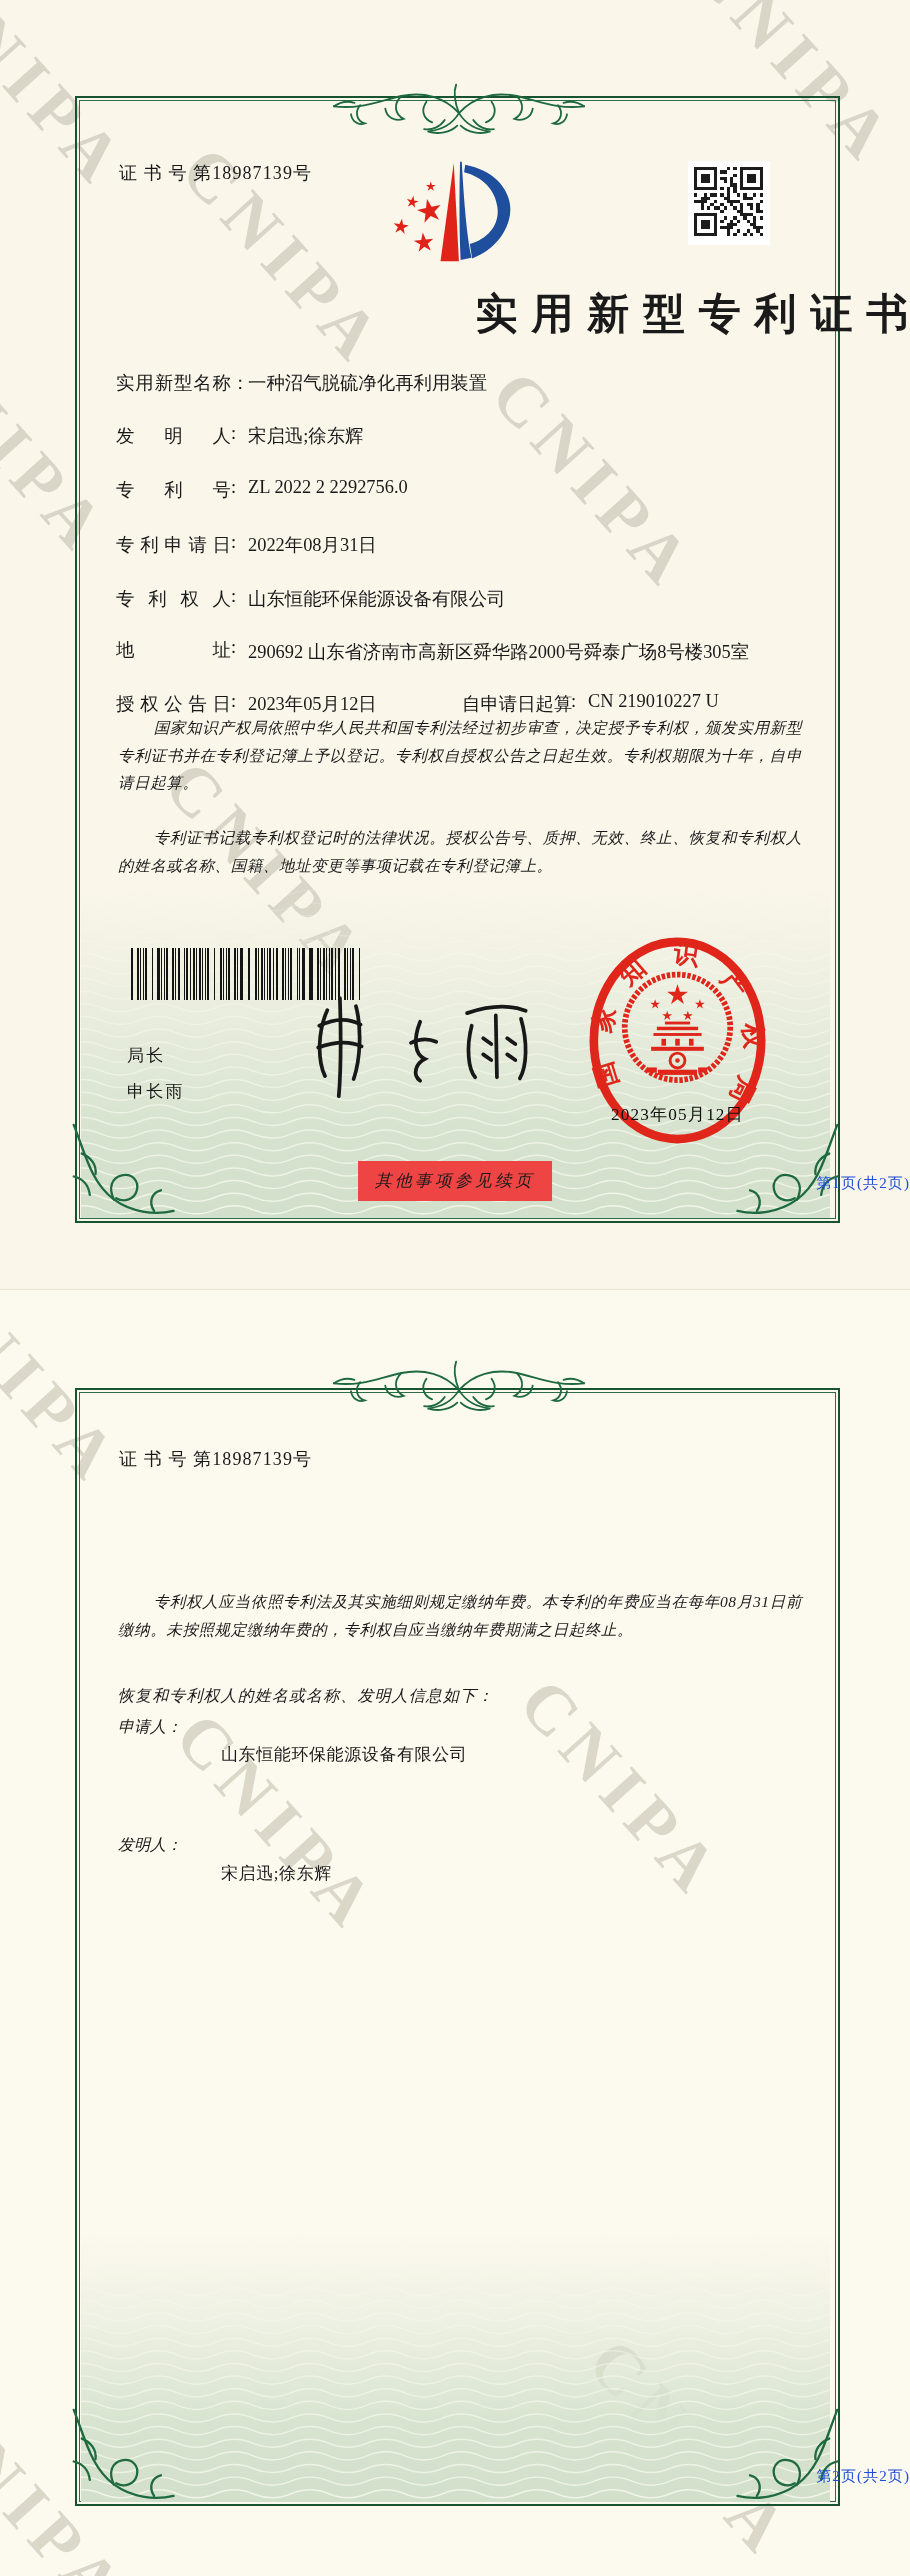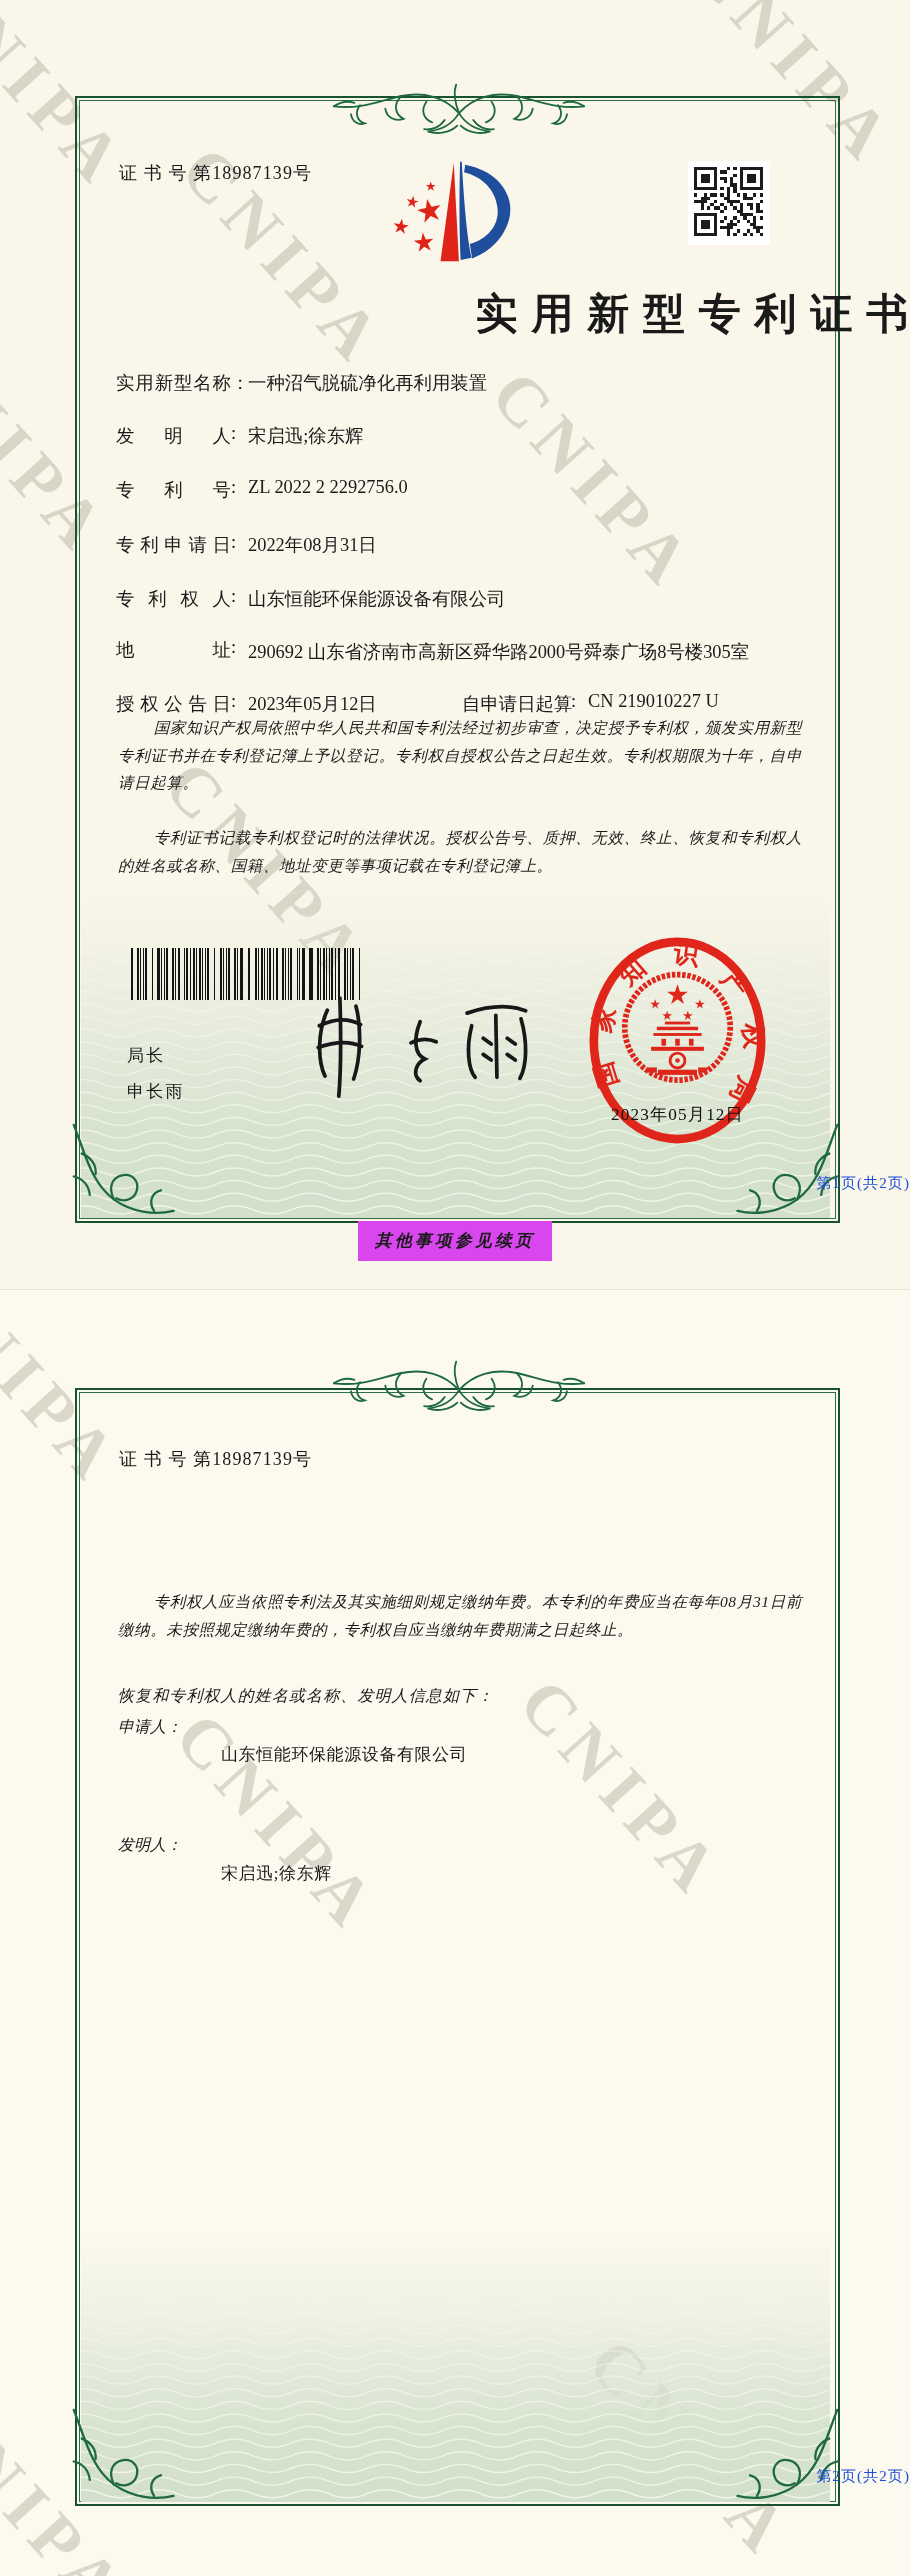--- a/index.html
+++ b/index.html
@@ -45,22 +45,22 @@
       #141414 2.9px 3.4px,transparent 3.4px 5.7px,
       #141414 5.7px 8px,transparent 8px 9.2px,
       #141414 9.2px 9.8px,transparent 9.8px 12px,
       #141414 12px 13px,transparent 13px 13.8px,
       #141414 13.8px 16px,transparent 16px 18px,
       #141414 18px 18.4px,transparent 18.4px 20.7px);}
   .director{font-size:17px;letter-spacing:2.3px;text-align:center;}
   .sig{z-index:4;}
   .sealwrap{position:absolute;left:578px;top:931px;z-index:4;}
   .footer{left:0;width:100%;text-align:right;font-size:15px;letter-spacing:1.1px;z-index:4;color:#1d4ed8;}
-  .note{left:50%;transform:translateX(-50%);top:1221px;background:#d946ef;padding:9.2px 17px;
-        font-size:16.6px;font-weight:700;font-style:italic;letter-spacing:3.4px;z-index:3;}
+  .note{left:50%;transform:translateX(-50%);top:1161px;background:#ef4444;padding:9.2px 17px;
+        font-size:16.6px;font-weight:400;font-style:italic;letter-spacing:3.4px;z-index:3;}
   .p2name{font-size:17px;letter-spacing:0.6px;}
   svg text{font-family:"Liberation Serif","DejaVu Serif",serif;}
 </style>
 </head>
 <body>
 
 <div class="canvas">
 
   <div class="seam"></div>
   <div class="page2tint"></div>

